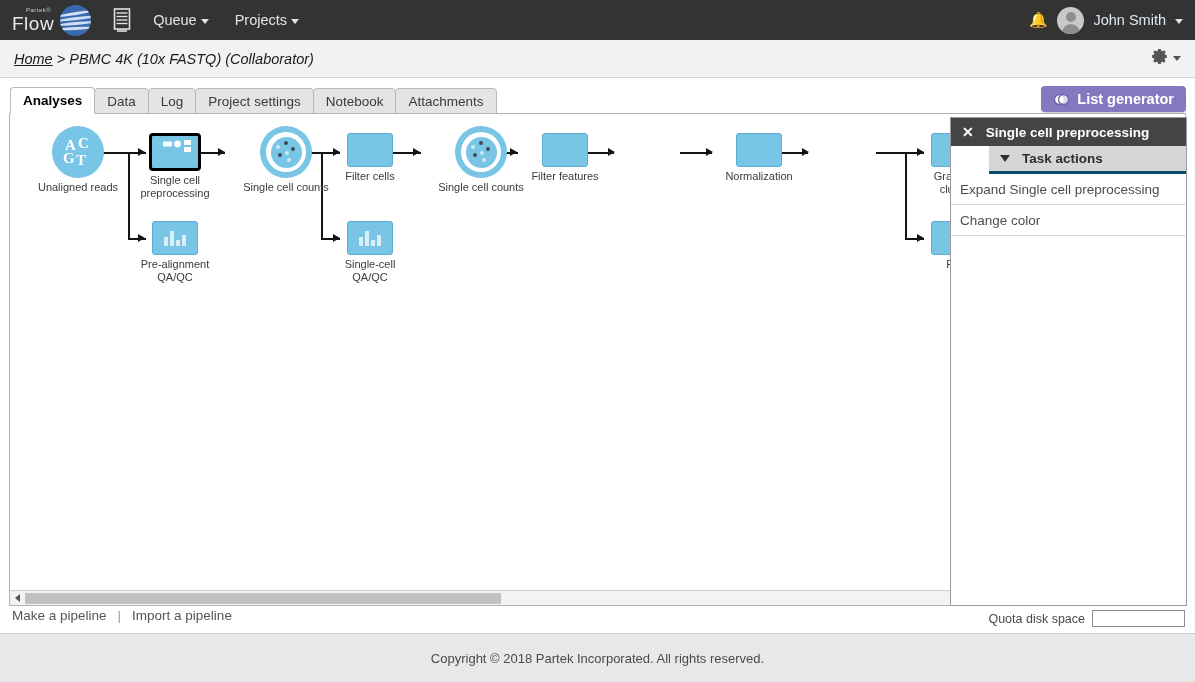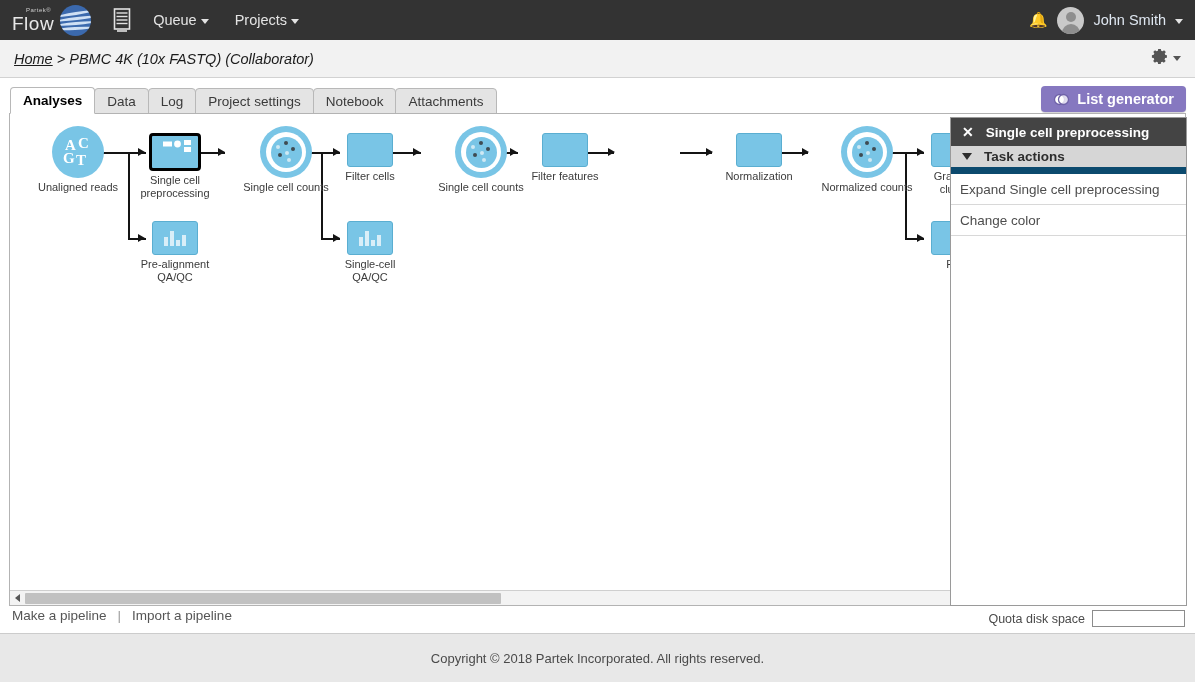--- a/index.html
+++ b/index.html
@@ -209,23 +209,23 @@
     background: #ffffff; border: 1px solid #9a9a9a;
     z-index: 20; display: flex; flex-direction: column;
   }
   .tp-header {
     height: 28px; background: #444444; color: #ffffff;
     display: flex; align-items: center; gap: 12px; padding-left: 11px;
     font-size: 13.5px; font-weight: bold;
   }
   .tp-close { cursor: pointer; font-size: 14px; line-height: 1; }
   .tp-section {
-    height: 28px; background: #d6d6d6; border-bottom: 7px solid #0c4a6e;
+    height: 28px; background: #d6d6d6; border-bottom: 3px solid #0c4a6e;
     display: flex; align-items: center; gap: 12px; padding-left: 11px;
-    font-size: 13.5px; font-weight: bold; color: #2d2d2d; cursor: pointer;
+    font-size: 13.5px; font-weight: bold; color: #2d2d2d; cursor: pointer; margin-left: 38px;
   }
   .tri-dn { width:0;height:0;border-left:5px solid transparent;border-right:5px solid transparent;border-top:7px solid #2d2d2d;}
   .tp-item {
     height: 31px; display: flex; align-items: center; padding-left: 9px;
     font-size: 13.5px; color: #4d4d4d; border-bottom: 1px solid #d8d8d8;
     cursor: pointer; background: #fff;
   }
   .tp-body { flex: 1; background: #ffffff; }
 
   
@@ -488,35 +488,20 @@
       <div class="task-rect"></div>
       <div class="node-label">Filter features</div>
     </div>
 
 
     <div class="node" style="left:726px; top:19px; width:46px;">
       <div class="task-rect"></div>
       <div class="node-label">Normalization</div>
     </div>
 
-    <div class="node" style="left:808px; top:12px; width:98px;">
-      <div class="donut">
-        <div class="ring">
-            <div class="inner">
-          <div class="dot dark" style="width:4px;height:4px;left:13px;top:4px;"></div>
-          <div class="dot light" style="width:4px;height:4px;left:5px;top:8px;"></div>
-          <div class="dot dark" style="width:4px;height:4px;left:20px;top:10px;"></div>
-          <div class="dot dark" style="width:4px;height:4px;left:7px;top:16px;"></div>
-          <div class="dot light" style="width:4px;height:4px;left:14px;top:14px;"></div>
-          <div class="dot light" style="width:4px;height:4px;left:16px;top:21px;"></div>
-        </div>
-          </div>
-      </div>
-      <div class="node-label">Normalized counts</div>
-    </div>
 
     <div class="node" style="left:921px; top:19px; width:46px;">
       <div class="task-rect"></div>
       <div class="node-label">Graph-b</div>
       <div class="node-label" style="margin-top:0;">cluste</div>
     </div>
 
     <div class="node" style="left:921px; top:107px; width:46px;">
       <div class="task-rect"></div>
       <div class="node-label">PC</div>

